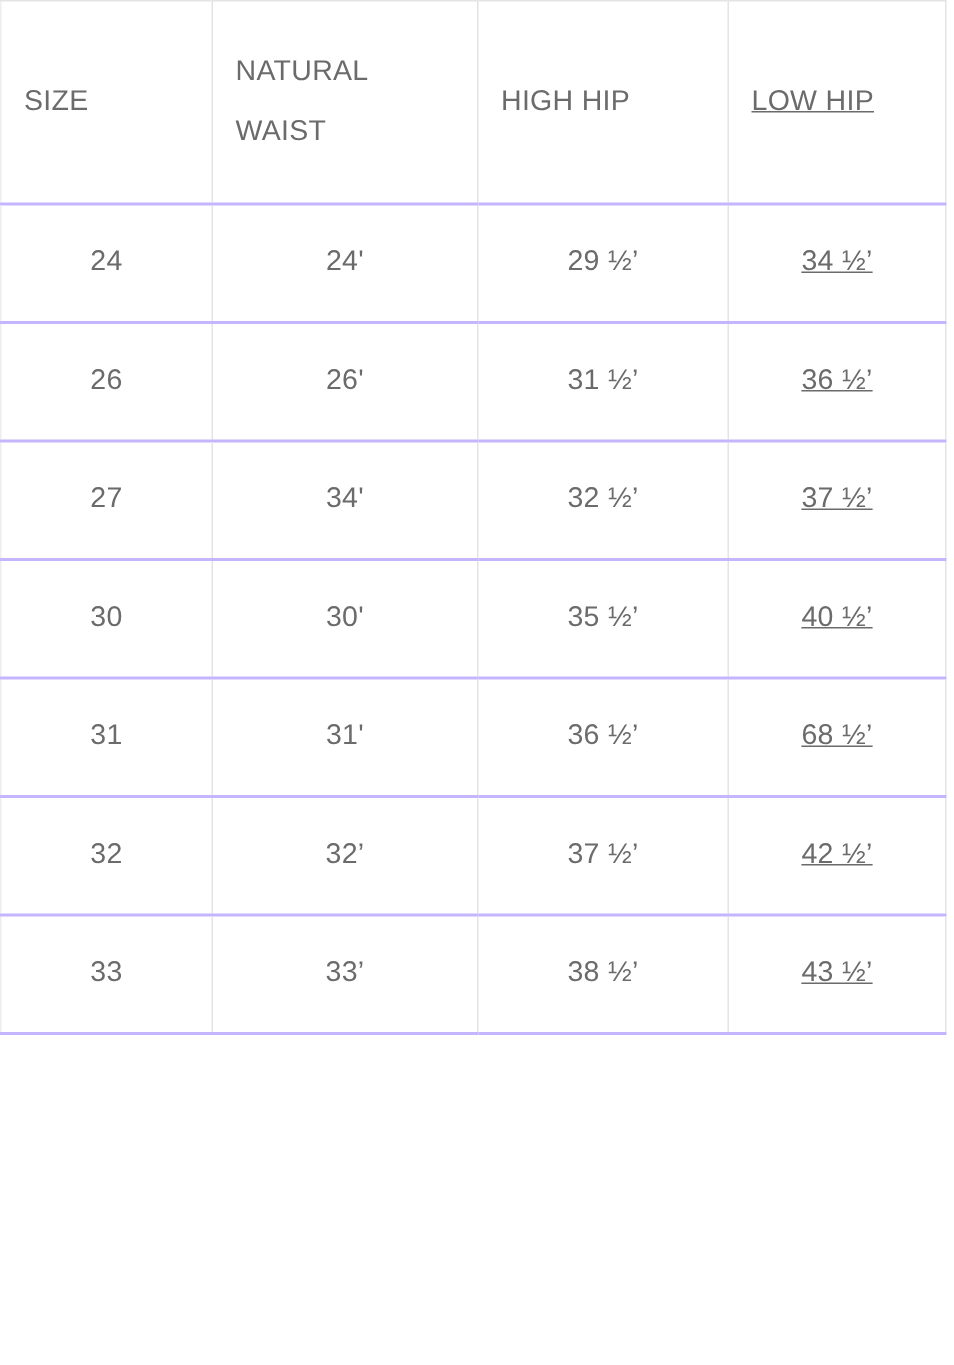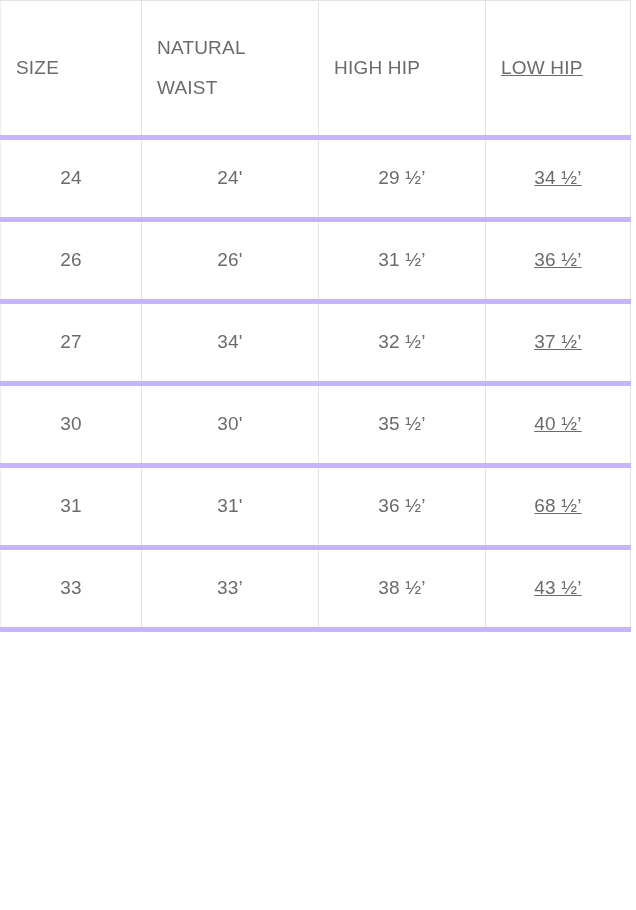--- a/index.html
+++ b/index.html
@@ -25,21 +25,21 @@
   }
 
   .size-chart col.c-size  { width: 141px; }
   .size-chart col.c-waist { width: 177px; }
   .size-chart col.c-high  { width: 167px; }
   .size-chart col.c-low   { width: 145px; }
 
   .size-chart th,
   .size-chart td {
     border-right: 1px solid #e4e4e4;
-    border-bottom: 5px solid #c4b5fd;
+    border-bottom: 2px solid #c4b5fd;
     padding: 0 15px;
     text-align: left;
     vertical-align: middle;
     color: #6b6b6b;
     font-weight: normal;
     font-size: 19px;
     letter-spacing: 0.2px;
   }
 
   .size-chart th:last-child,
@@ -115,19 +115,25 @@
         <td>35 ½’</td>
         <td>40 ½’</td>
       </tr>
       <tr>
         <td>31</td>
         <td>31'</td>
         <td>36 ½’</td>
         <td>68 ½’</td>
       </tr>
       <tr>
+        <td>32</td>
+        <td>32’</td>
+        <td>37 ½’</td>
+        <td>42 ½’</td>
+      </tr>
+      <tr>
         <td>33</td>
         <td>33’</td>
         <td>38 ½’</td>
         <td>43 ½’</td>
       </tr>
     </tbody>
 </table>
 
 </body></html>

